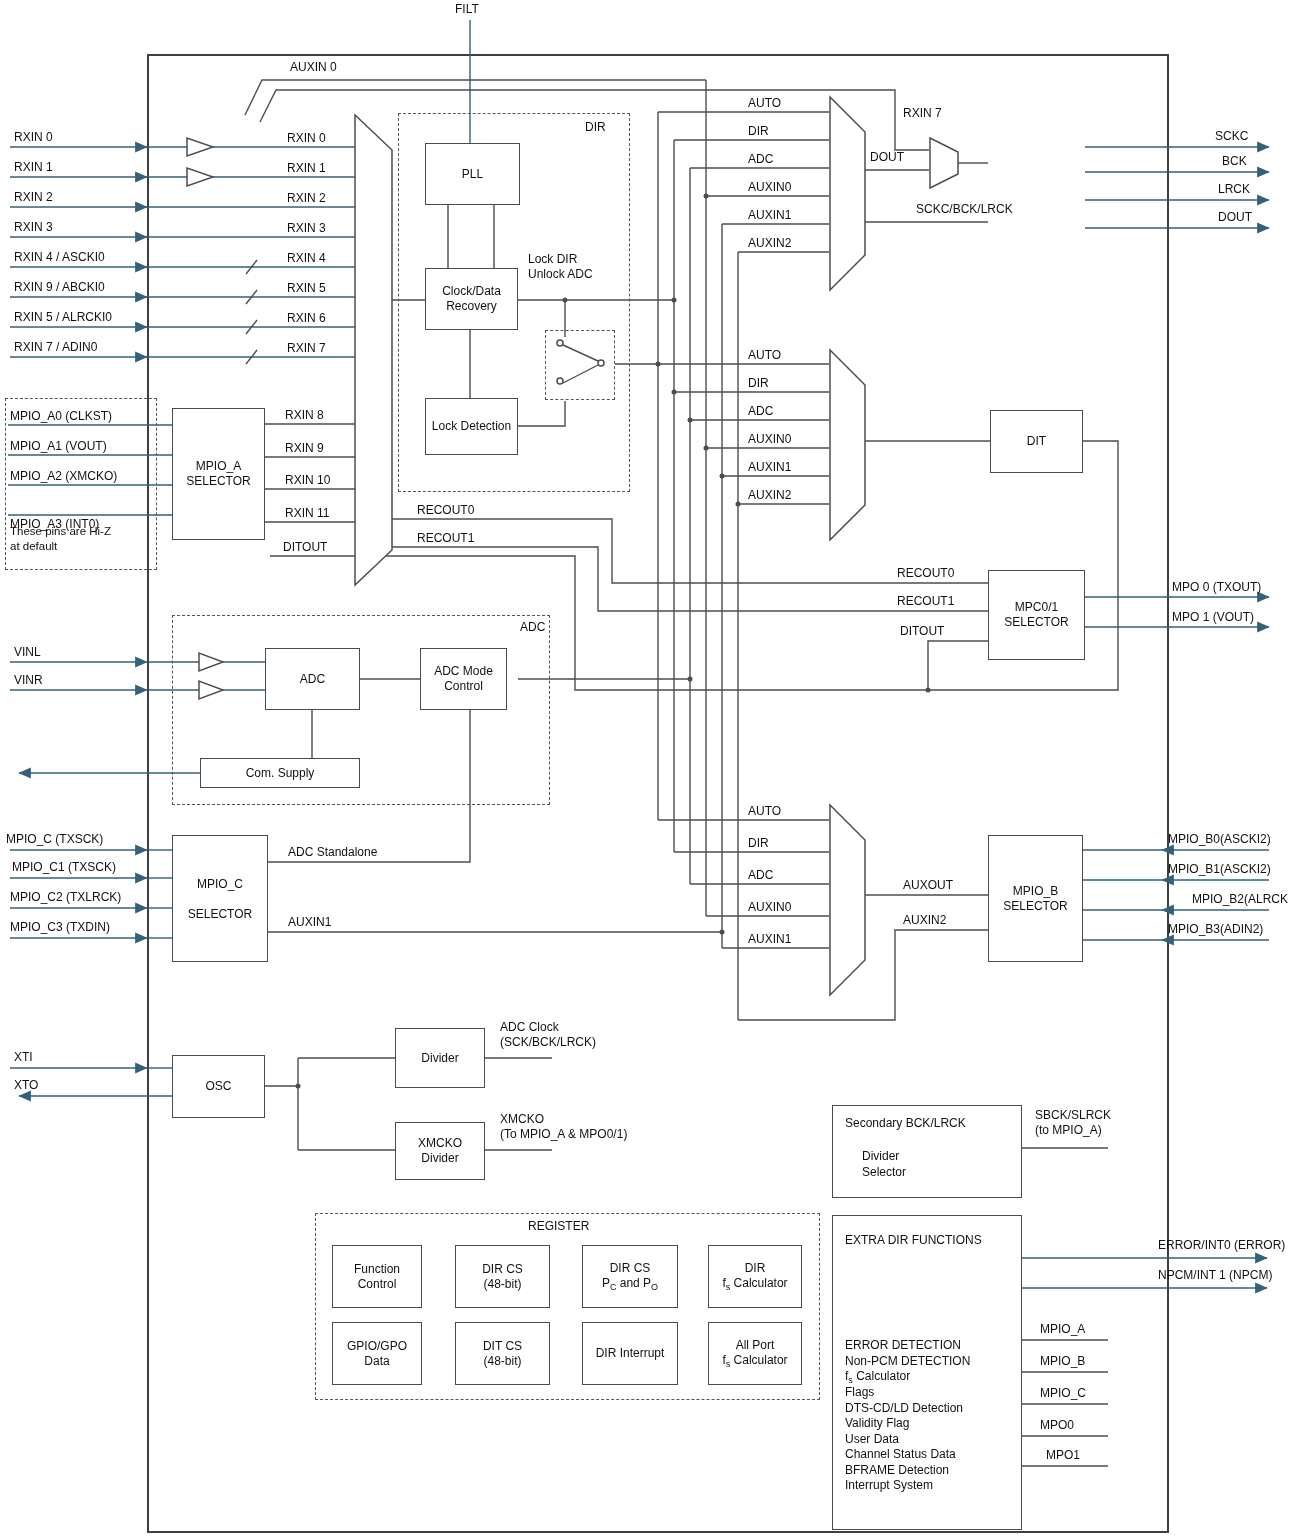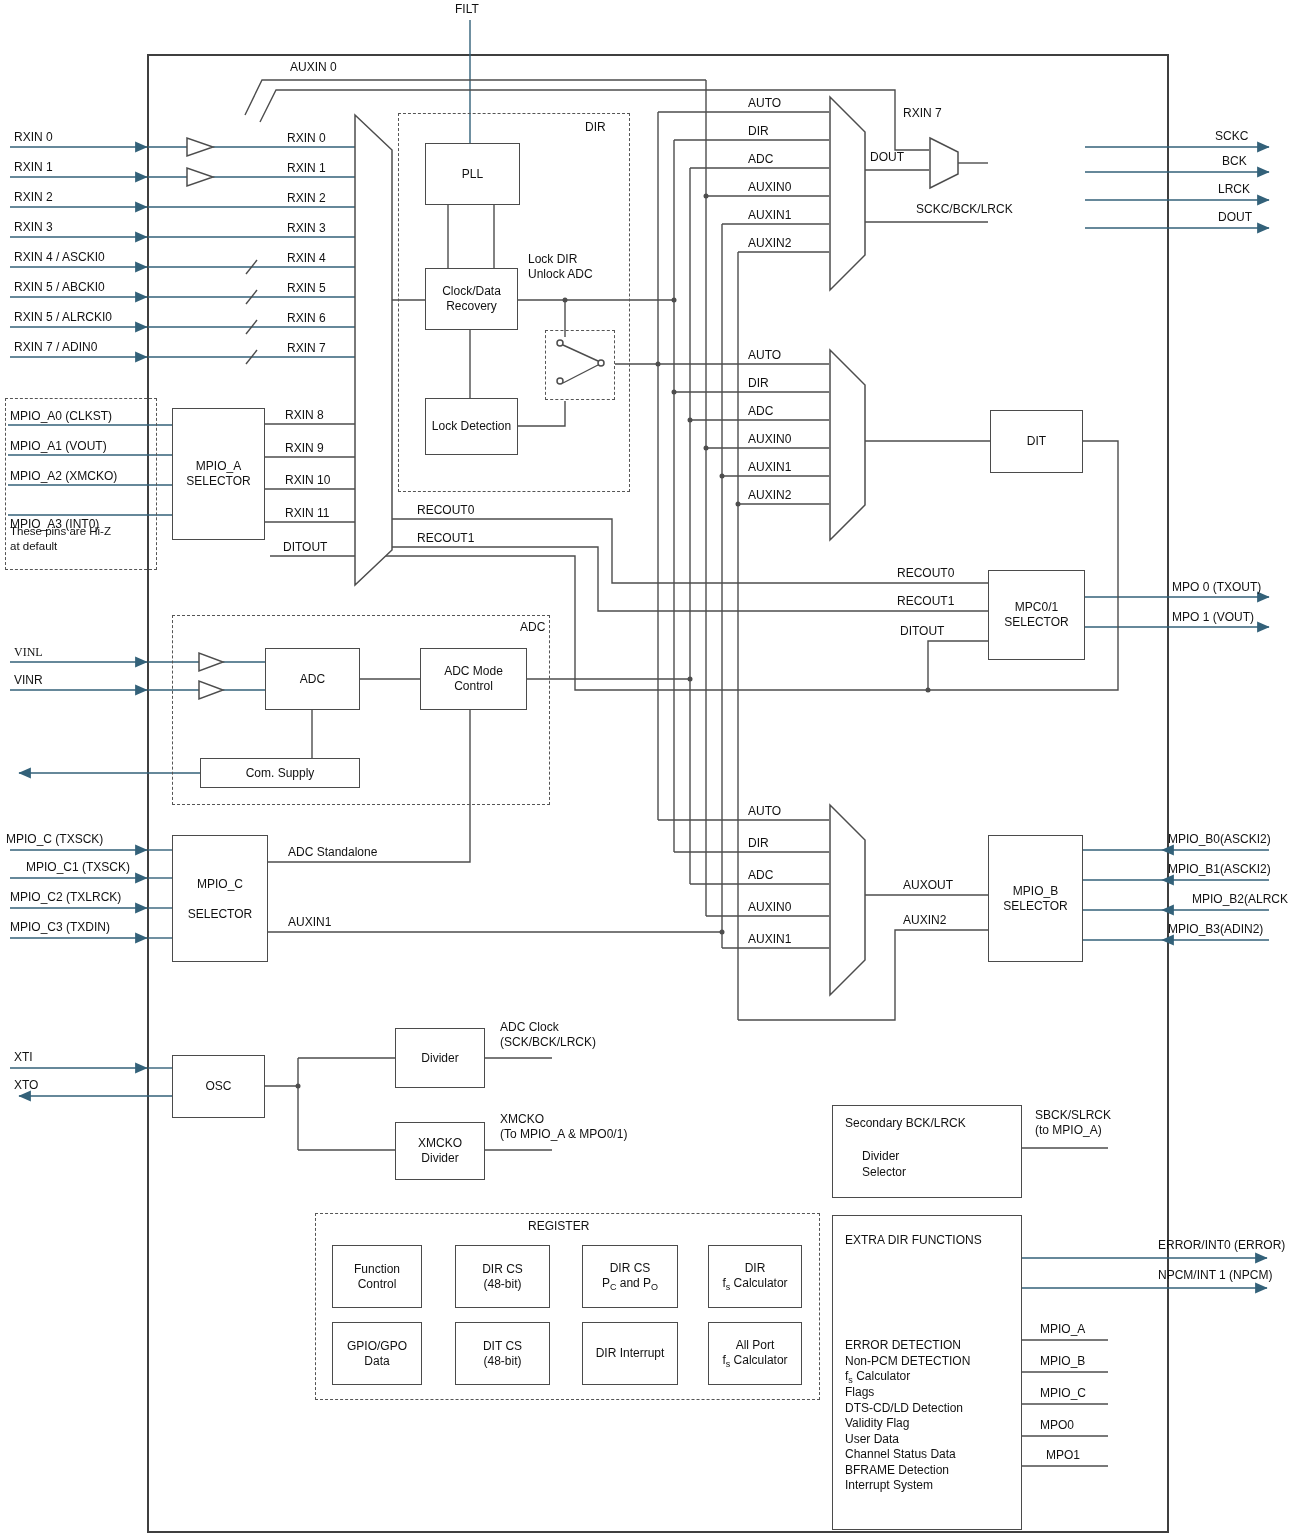--- a/index.html
+++ b/index.html
@@ -212,21 +212,21 @@
     <div class="box" style="left: 990px; top: 410px; width: 93px; height: 63px;">
       <div>DIT</div>
     </div>
     <div class="box" style="left: 988px; top: 570px; width: 97px; height: 90px;">
       <div>MPC0/1</div>
       <div>SELECTOR</div>
     </div>
     <div class="box" style="left: 265px; top: 648px; width: 95px; height: 62px;">
       <div>ADC</div>
     </div>
-    <div class="box" style="left: 420px; top: 648px; width: 107px; height: 62px;">
+    <div class="box" style="left: 420px; top: 648px; width: 87px; height: 62px;">
       <div>ADC Mode</div>
       <div>Control</div>
     </div>
     <div class="box" style="left: 200px; top: 758px; width: 160px; height: 30px;">
       <div>Com. Supply</div>
     </div>
     <div class="box" style="left: 172px; top: 835px; width: 96px; height: 127px; line-height: 30px;">
       <div>MPIO_C</div>
       <div>SELECTOR</div>
     </div>
@@ -276,21 +276,21 @@
     <div class="box" style="left: 708px; top: 1322px; width: 94px; height: 63px;">
       <div>All Port</div>
       <div><span>f</span><sub>s</sub><span> Calculator</span></div>
     </div>
     <div class="lbl" style="left: 455px; top: 2px;">FILT</div>
     <div class="lbl" style="left: 14px; top: 130px;">RXIN 0</div>
     <div class="lbl" style="left: 14px; top: 160px;">RXIN 1</div>
     <div class="lbl" style="left: 14px; top: 190px;">RXIN 2</div>
     <div class="lbl" style="left: 14px; top: 220px;">RXIN 3</div>
     <div class="lbl" style="left: 14px; top: 250px;">RXIN 4 / ASCKI0</div>
-    <div class="lbl" style="left: 14px; top: 280px;">RXIN 5 / ABCKI0</div>
+    <div class="lbl" style="left: 14px; top: 280px;">RXIN 9 / ABCKI0</div>
     <div class="lbl" style="left: 14px; top: 310px;">RXIN 5 / ALRCKI0</div>
     <div class="lbl" style="left: 14px; top: 340px;">RXIN 7 / ADIN0</div>
     <div class="lbl" style="left: 10px; top: 409px;">MPIO_A0 (CLKST)</div>
     <div class="lbl" style="left: 10px; top: 439px;">MPIO_A1 (VOUT)</div>
     <div class="lbl" style="left: 10px; top: 469px;">MPIO_A2 (XMCKO)</div>
     <div class="lbl" style="left: 10px; top: 517px;">MPIO_A3 (INT0)</div>
     <div class="lbl" style="left: 10px; top: 524px; font-size: 11.5px;">
       <div>These pins are Hi-Z</div>
       <div>at default</div>
     </div>
@@ -346,24 +346,24 @@
     <div class="lbl" style="left: 1215px; top: 129px;">SCKC</div>
     <div class="lbl" style="left: 1222px; top: 154px;">BCK</div>
     <div class="lbl" style="left: 1218px; top: 182px;">LRCK</div>
     <div class="lbl" style="left: 1218px; top: 210px;">DOUT</div>
     <div class="lbl" style="left: 1172px; top: 580px;">MPO 0 (TXOUT)</div>
     <div class="lbl" style="left: 1172px; top: 610px;">MPO 1 (VOUT)</div>
     <div class="lbl" style="left: 1168px; top: 832px;">MPIO_B0(ASCKI2)</div>
     <div class="lbl" style="left: 1168px; top: 862px;">MPIO_B1(ASCKI2)</div>
     <div class="lbl" style="left: 1192px; top: 892px;">MPIO_B2(ALRCKI2)</div>
     <div class="lbl" style="left: 1168px; top: 922px;">MPIO_B3(ADIN2)</div>
-    <div class="lbl" style="left: 14px; top: 645px; font-family: Liberation Serif, serif;">VINL</div>
+    <div class="lbl" style="left: 14px; top: 645px;">VINL</div>
     <div class="lbl" style="left: 14px; top: 673px;">VINR</div>
     <div class="lbl" style="left: 6px; top: 832px;">MPIO_C (TXSCK)</div>
-    <div class="lbl" style="left: 26px; top: 860px; text-align: center;">MPIO_C1 (TXSCK)</div>
+    <div class="lbl" style="left: 12px; top: 860px; text-align: center;">MPIO_C1 (TXSCK)</div>
     <div class="lbl" style="left: 10px; top: 890px;">MPIO_C2 (TXLRCK)</div>
     <div class="lbl" style="left: 10px; top: 920px;">MPIO_C3 (TXDIN)</div>
     <div class="lbl" style="left: 14px; top: 1050px;">XTI</div>
     <div class="lbl" style="left: 14px; top: 1078px;">XTO</div>
     <div class="lbl" style="left: 500px; top: 1020px;">
       <div>ADC Clock</div>
       <div>(SCK/BCK/LRCK)</div>
     </div>
     <div class="lbl" style="left: 500px; top: 1112px;">
       <div>XMCKO</div>

